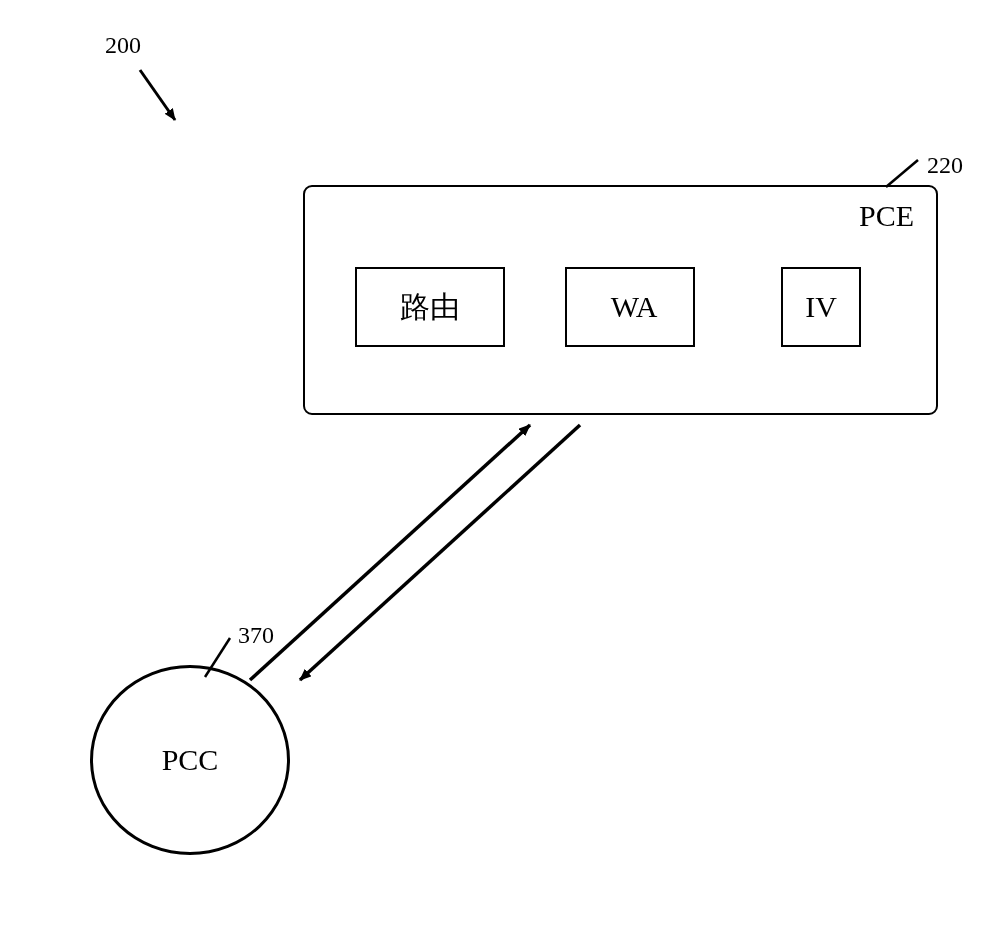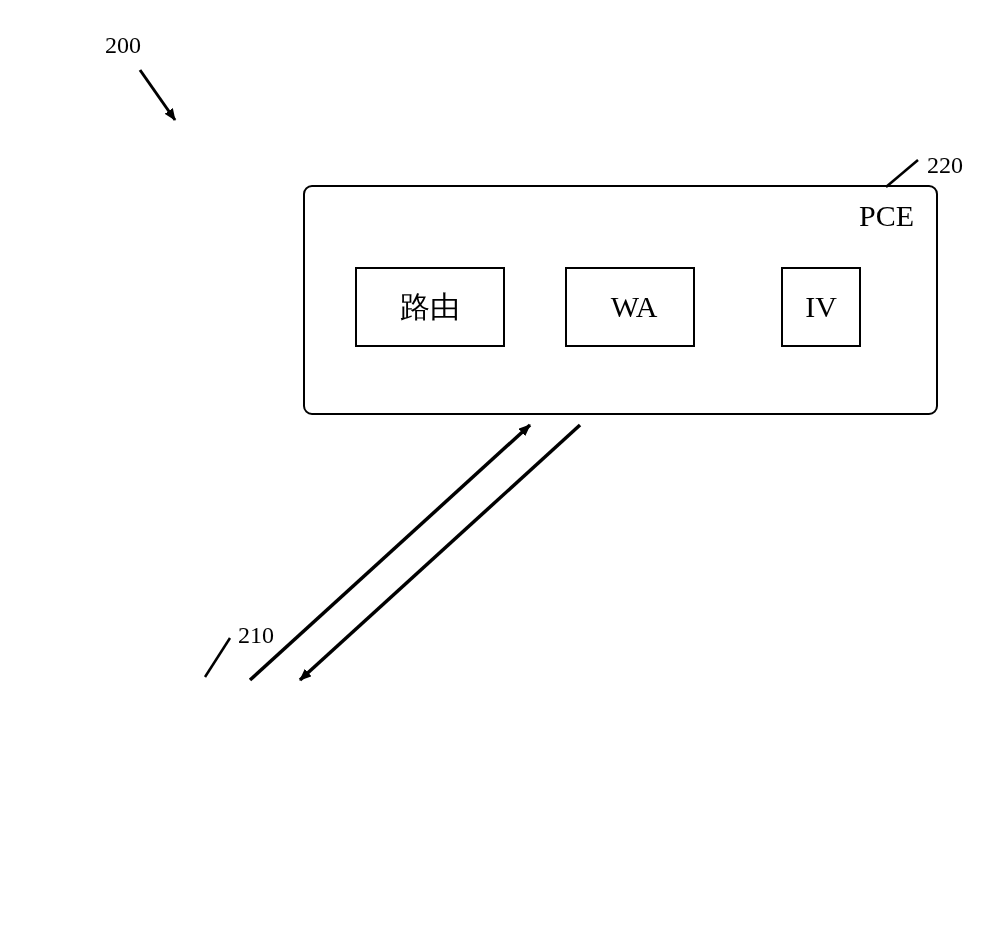--- a/index.html
+++ b/index.html
@@ -59,38 +59,41 @@
 </style>
 </head>
 <body>
 
 <div class="canvas">
 
   <div class="ref-label" style="left:105px; top:32px;">200</div>
 
   <div class="ref-label" style="left:927px; top:152px;">220</div>
 
-  <div class="ref-label" style="left:238px; top:622px;">210</div>
+  <div class="ref-label" style="left:238px; top:622px;">370</div>
 
   <div class="pce-box" style="left:303px; top:185px; width:635px; height:230px;border-radius:9px;">
     <div class="pce-title" style="right:22px; top:12px;">PCE</div>
 
     <div class="inner-box" style="left:50px; top:80px; width:150px; height:80px;">
       <span>路由</span>
     </div>
 
     <div class="inner-box" style="left:260px; top:80px; width:130px; height:80px;padding-left:8px;">
       <span>WA</span>
     </div>
 
     <div class="inner-box" style="left:445px; top:80px; width:80px; height:80px;margin-left:31px;">
       <span>IV</span>
     </div>
   </div>
 
+  <div class="pcc-circle" style="left:90px; top:665px; width:200px; height:190px;">
+    <span>PCC</span>
+  </div>
 
   <svg class="overlay" viewBox="0 0 1000 933">
     <defs>
       <marker id="arrowhead" markerWidth="12" markerHeight="10" refX="11" refY="5" orient="auto" markerUnits="userSpaceOnUse">
         <path d="M0,0 L12,5 L0,10 Z" fill="#000"></path>
       </marker>
     </defs>
 
     <line x1="140" y1="70" x2="175" y2="120" stroke="#000" stroke-width="3" marker-end="url(#arrowhead)"></line>
 

